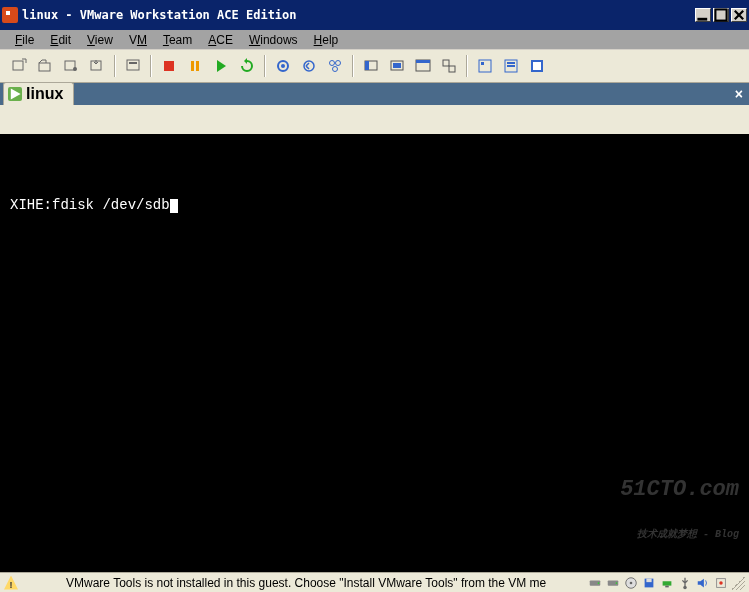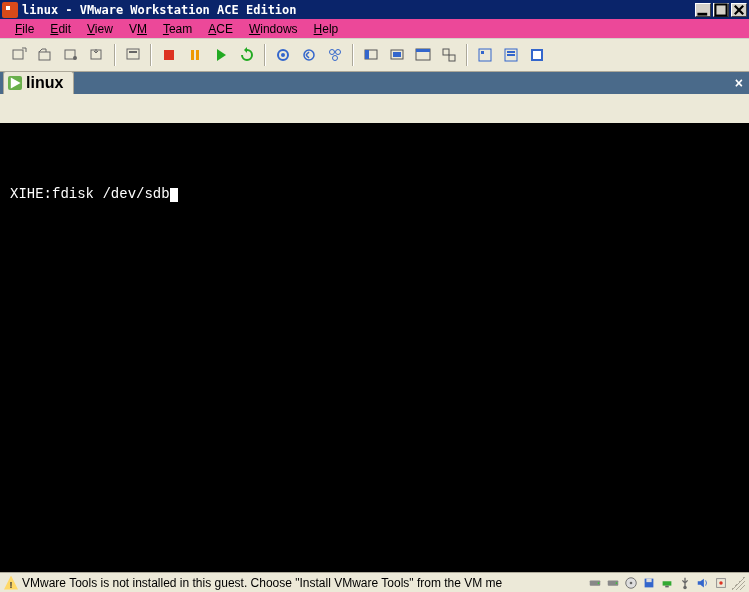--- a/index.html
+++ b/index.html
@@ -9,21 +9,21 @@
   background: #ece9d8;
   width: 749px;
   height: 592px;
   overflow: hidden;
   position: relative;
 }
 .titlebar {
   background: linear-gradient(to bottom, #0a246a 0%, #3a6ea5 50%, #0a246a 100%);
   background: #0a246a;
   color: #fff;
-  height: 19px;
+  height: 30px;
   display: flex;
   align-items: center;
   padding: 0 2px;
   font-weight: bold;
   font-family: "SimSun", monospace;
   font-size: 12px;
 }
 .titlebar-icon {
   width: 16px; height: 16px; margin-right: 4px;
   background: #d84a1a; border-radius: 2px;
@@ -37,21 +37,21 @@
   background: #d4d0c8;
   border: 1px solid #fff;
   border-right-color: #404040;
   border-bottom-color: #404040;
   display: flex; align-items: center; justify-content: center;
   font-family: "Marlett", sans-serif;
   font-size: 9px; font-weight: bold;
   cursor: pointer;
 }
 .menubar {
-  background: #ec4899;
+  background: #a3a3a3;
   height: 20px;
   display: flex;
   align-items: center;
   padding: 0 8px;
   border-bottom: 1px solid #d4d0c8;
   gap: 2px;
 }
 .menu-item {
   padding: 2px 7px;
   cursor: pointer;
@@ -156,21 +156,21 @@
   font-size: 12px;
   gap: 4px;
 }
 .status-icon {
   width: 14px; height: 14px;
   background: #ffd966;
   clip-path: polygon(50% 0, 100% 100%, 0 100%);
   display: flex; align-items: flex-end; justify-content: center;
   font-size: 9px; font-weight: bold; color: #333;
 }
-.status-text { flex: 1; white-space: nowrap; overflow: hidden; }
+.status-text { flex: 1; white-space: nowrap; overflow: hidden; margin-left: 44px; }
 .status-icons { display: flex; gap: 2px; align-items: center; }
 .sicon {
   width: 16px; height: 16px;
   display: flex; align-items: center; justify-content: center;
   font-size: 10px;
   border: 1px solid transparent;
   cursor: pointer;
 }
 .grip {
   width: 14px; height: 14px;
@@ -352,20 +352,22 @@
         </svg>
     </div>
     <span>linux</span>
   </div>
   <div class="tab-close">×</div>
 </div>
 
 <div class="terminal">
   <div class="terminal-line"><span>XIHE:</span><span>fdisk /dev/sdb</span><span class="cursor"></span></div>
   <div class="watermark">
+    <span>51CTO.com</span>
+    <small>技术成就梦想 - Blog</small>
   </div>
 </div>
 
 <div class="statusbar">
   <div class="status-icon">!</div>
   <div class="status-text">VMware Tools is not installed in this guest. Choose "Install VMware Tools" from the VM me</div>
   <div class="status-icons">
     <div class="sicon">
         <svg viewBox="0 0 16 16">
           <rect x="2" y="5" width="12" height="6" rx="1" fill="#888"></rect>

